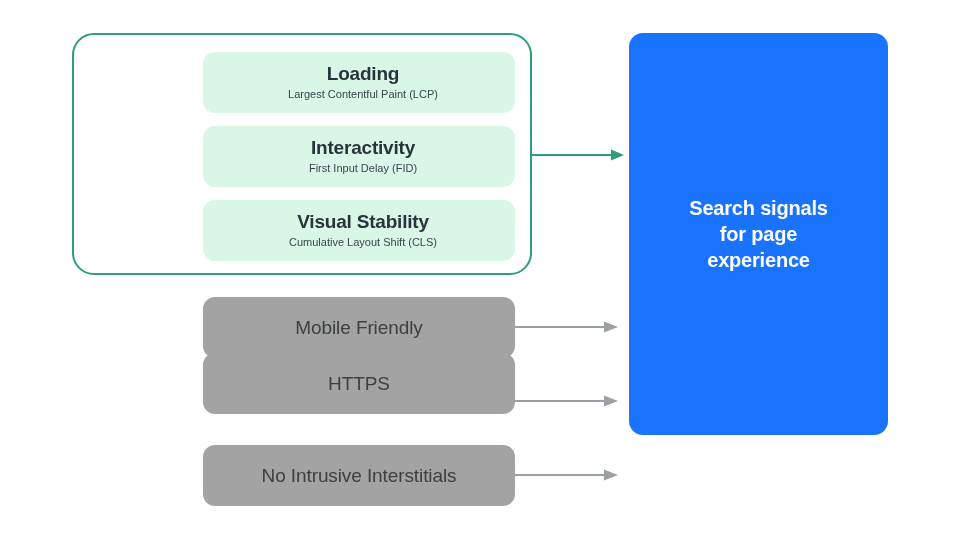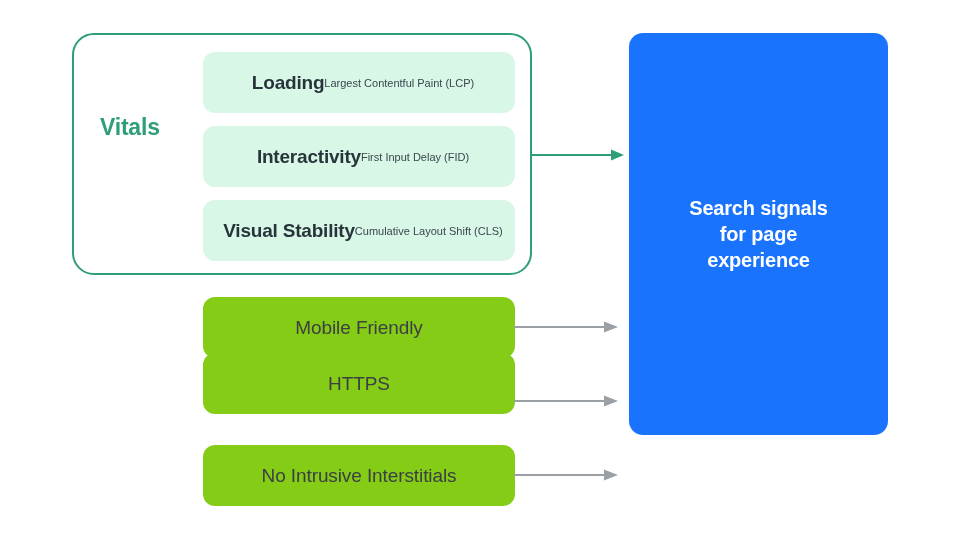--- a/index.html
+++ b/index.html
@@ -53,21 +53,21 @@
   
   .metric-card {
     position: absolute;
     left: 203px;
     width: 312px;
     height: 61px;
     background: #D8F7E7;
     border-radius: 12px;
     box-sizing: border-box;
     display: flex;
-    flex-direction: row;
+    flex-direction: column;
     align-items: center;
     justify-content: center;
     padding-left: 8px;
   }
   .metric-card .m-title {
     color: #28343B;
     font-size: 19px;
     font-weight: bold;
     line-height: 23px;
     letter-spacing: -0.2px;
@@ -82,21 +82,21 @@
   #metric-0 { top: 52px; }
   #metric-1 { top: 126px; }
   #metric-2 { top: 200px; }
 
   
   .signal-card {
     position: absolute;
     left: 203px;
     width: 312px;
     height: 61px;
-    background: #84cc16;
+    background: #a3a3a3;
     border-radius: 12px;
     box-sizing: border-box;
     display: flex;
     align-items: center;
     justify-content: center;
   }
   .signal-card .s-title {
     color: #3C4043;
     font-size: 19px;
     font-weight: normal;
@@ -141,21 +141,20 @@
   #arrow-sig-2 { left: 508px; top: 460px; width: 120px; height: 30px; }
 </style>
 </head>
 <body>
 
 <div id="canvas">
 
   <div class="cwv-group"></div>
 
   <div class="cwv-label">
-    <span>Vitals</span>
   </div>
 
   <div class="metric-card" id="metric-0">
     <div class="m-title">Loading</div>
     <div class="m-sub">Largest Contentful Paint (LCP)</div>
   </div>
 
   <div class="metric-card" id="metric-1">
     <div class="m-title">Interactivity</div>
     <div class="m-sub">First Input Delay (FID)</div>

